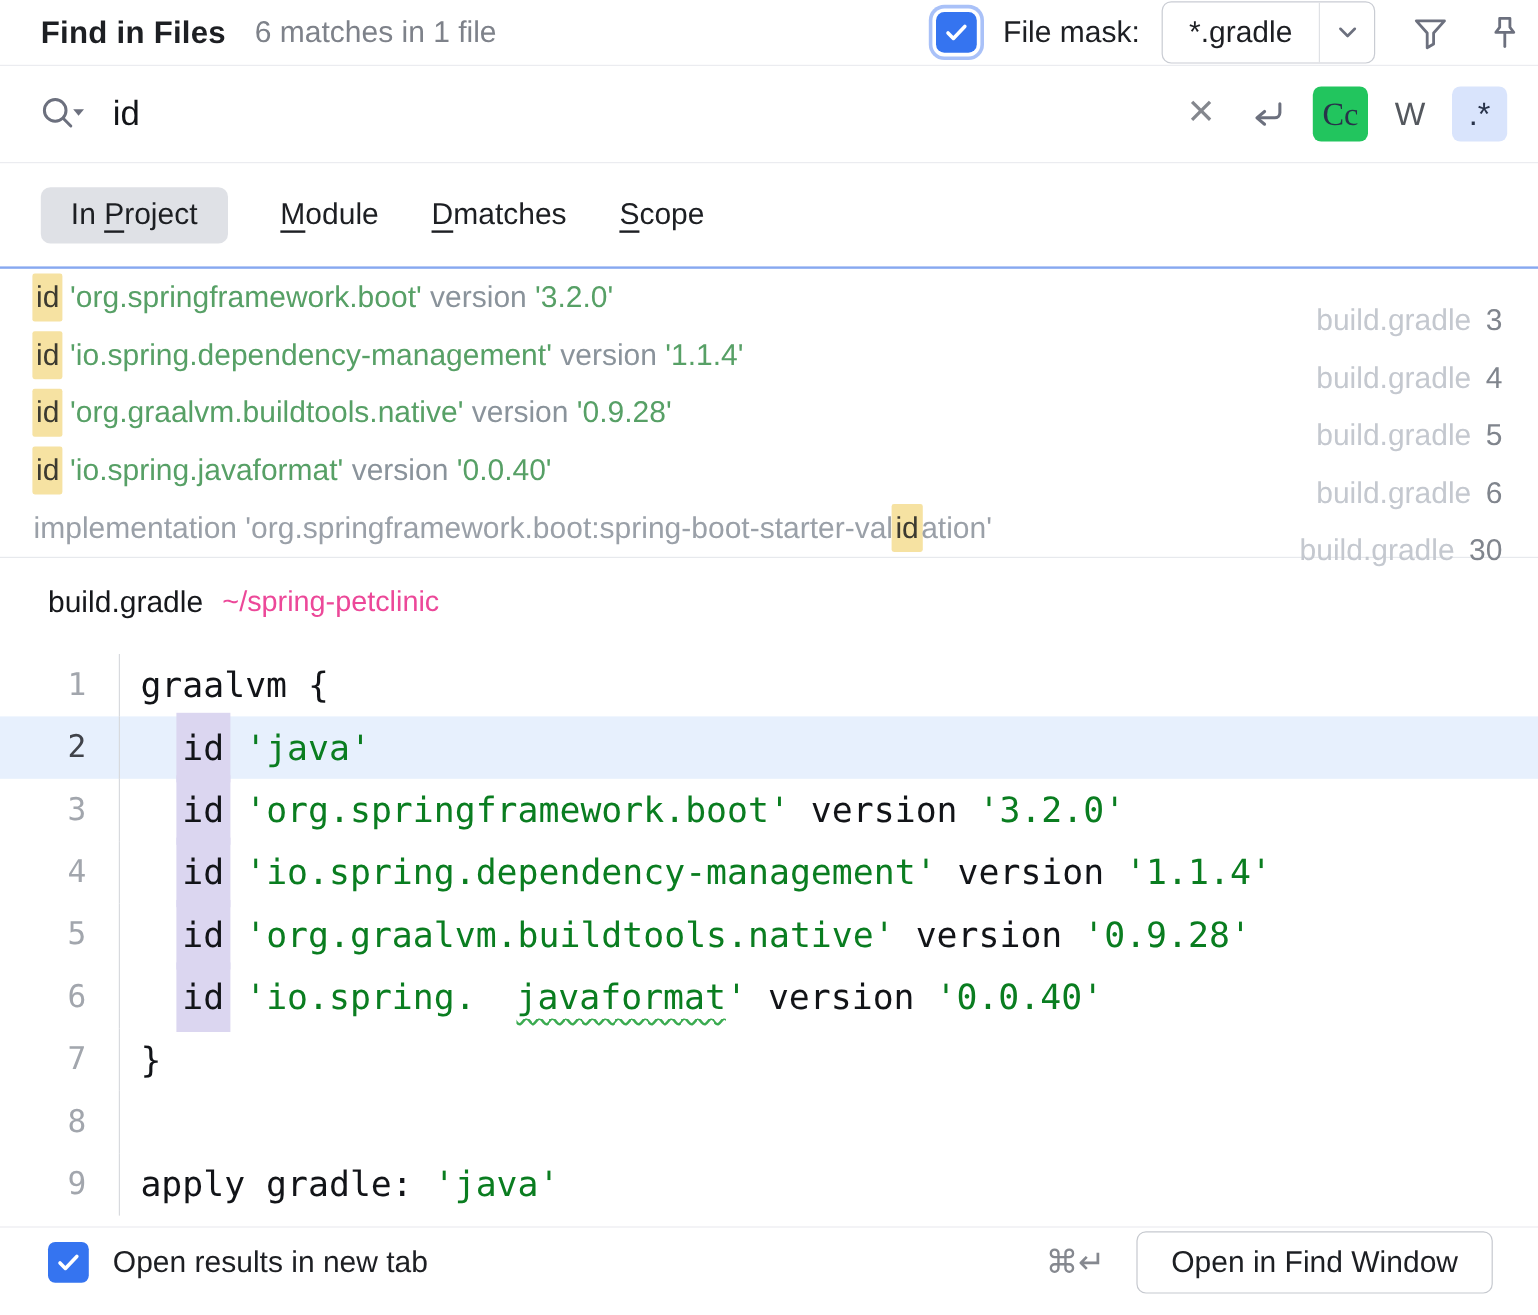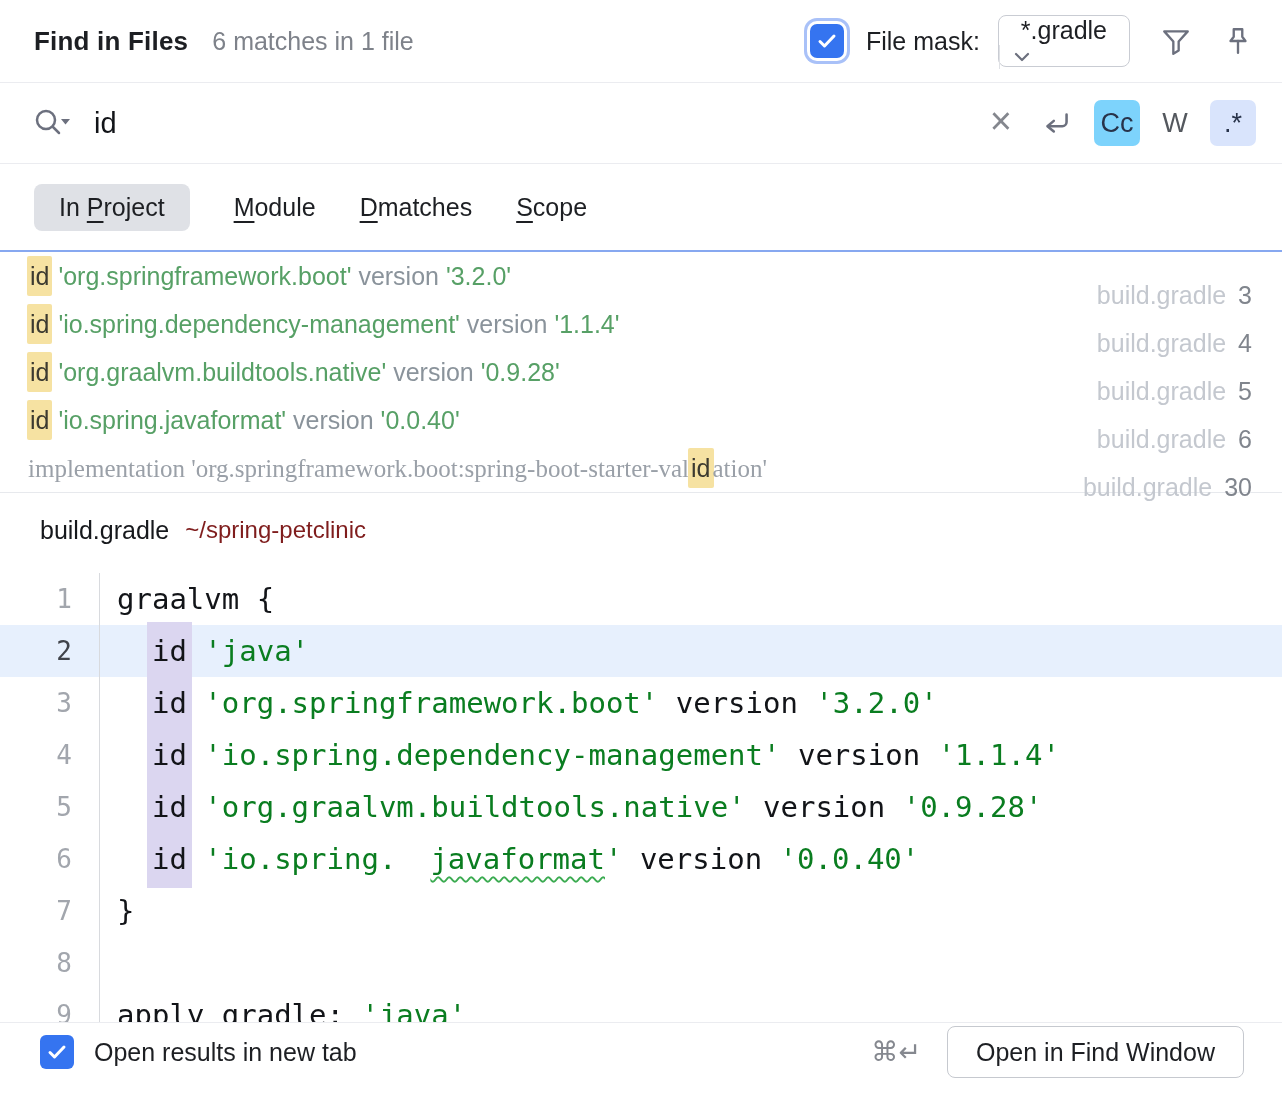--- a/index.html
+++ b/index.html
@@ -4,66 +4,66 @@
 <style>
   * { box-sizing: border-box; }
   html,body { margin:0; padding:0; }
   body {
     width:1282px; height:1096px; overflow:hidden; background:#ffffff;
     font-family:"Liberation Sans","DejaVu Sans",sans-serif; color:#1d1f23;
   }
   .app { display:flex; flex-direction:column; width:1282px; height:1096px; background:#fff; }
 
   
-  .titlebar { height:83px; flex:none; display:flex; align-items:center; padding:0 28px 0 34px; border-bottom:1px solid #ebecf0; }
+  .titlebar { height:55px; flex:none; display:flex; align-items:center; padding:0 12px 0 34px; border-bottom:1px solid #ebecf0; }
   .title { font-size:26px; font-weight:700; letter-spacing:.2px; }
   .summary { font-size:25px; color:#7e828a; margin-left:24px; }
   .mask-group { margin-left:auto; display:flex; align-items:center; }
   .cb { width:34px; height:34px; border-radius:6px; background:#3574f0; display:inline-flex; align-items:center; justify-content:center; flex:none; cursor:pointer; }
   .cb-focus { box-shadow:0 0 0 3px #ffffff, 0 0 0 6px #a9c1f8; border-radius:7px; }
   .mask-label { font-size:25px; margin:0 18px 0 22px; }
-  .combo { height:52px; border:1px solid #c9ccd3; border-radius:8px; display:flex; align-items:stretch; background:#fff; cursor:pointer;flex-direction:column; }
+  .combo { height:52px; border:1px solid #c9ccd3; border-radius:8px; display:flex; align-items:stretch; background:#fff; cursor:pointer; }
   .combo-value { font-size:25px; padding:0 22px; display:flex; align-items:center; }
   .combo-arrow { width:46px; border-left:1px solid #dfe1e5; display:flex; align-items:center; justify-content:center; }
   .icon-btn { margin-left:30px; display:inline-flex; align-items:center; cursor:pointer; }
 
   
   .search-row { height:81px; flex:none; border-bottom:1px solid #ebecf0; display:flex; align-items:center; padding:0 26px 0 30px; }
   .search-icon-wrap { display:inline-flex; }
   .query { font-size:29px; margin-left:20px; color:#121418; flex:1; white-space:pre; cursor:text; }
   .search-actions { display:flex; align-items:center; gap:12px; }
   .clear-x { font-size:38px; color:#84878e; line-height:1; padding:0 8px 4px 0; cursor:pointer; }
   .newline { padding:0 8px; cursor:pointer; display:inline-flex; }
   .toggle { min-width:46px; height:46px; border-radius:7px; display:inline-flex; align-items:center; justify-content:center; font-size:27px; color:#54585e; padding:0 5px; cursor:pointer; }
-  .toggle.on-strong { background:#7dd3fc; color:#28334a; }
+  .toggle.on-strong { background:#22c55e; color:#28334a;font-family:Liberation Serif, serif; }
   .toggle.on-soft { background:#d9e4fc; color:#28334a; }
 
   
   .tabs { height:86px; flex:none; display:flex; align-items:center; padding:0 34px; gap:44px; font-size:25px; }
   .tab { cursor:pointer; color:#1d1f23; white-space:pre; }
   .tab .u { text-decoration:underline; text-underline-offset:5px; text-decoration-thickness:2px; }
   .tab.active { background:#dfe1e6; border-radius:8px; padding:9px 25px; }
 
   
   .results { flex:none; border-top:2px solid #87a8f0; border-bottom:1px solid #e7e9ed; background:#fff; }
   .res-row { height:48px; display:flex; align-items:center; padding:0 30px 0 28px; font-size:25px; cursor:pointer; }
   .res-text { white-space:pre; }
   .res-text .str { color:#57a066; }
   .res-text .kw { color:#8a939b; }
   .res-text .plain { color:#57a066; }
-  .res-text .dim { color:#9aa0a8;font-family:Liberation Serif, serif; }
+  .res-text .dim { color:#9aa0a8; }
   .match { background:#f6e2a2; color:#3c3a30; padding:6px 3px; margin:0 -1px; border-radius:2px; }
   .res-loc { margin-left:auto; white-space:pre; flex:none;margin-top:39px; }
   .res-file { color:#c4c8cf; }
   .res-line { color:#80858d; margin-left:12px; }
 
   
   .file-header { height:74px; flex:none; display:flex; align-items:center; padding:0 40px; }
   .fh-name { font-size:25px; color:#16181c; }
-  .fh-path { font-size:24px; color:#7f1d1d; margin-left:16px; }
+  .fh-path { font-size:24px; color:#ec4899; margin-left:16px; }
 
   
   .editor { flex:1; overflow:hidden; padding-top:6px; font-family:"DejaVu Sans Mono","Liberation Mono",monospace; }
   .ed-row { display:flex; height:52px; cursor:text; }
   .ed-row.current { background:#e7f0fd; }
   .ed-num { width:100px; flex:none; padding-right:27px; font-size:26px; color:#a2a6ad; display:flex; align-items:center; justify-content:flex-end; border-right:1px solid #d8dade; }
   .ed-row.current .ed-num { color:#40434a; }
   .ed-code { white-space:pre; font-size:29px; line-height:52px; padding-left:17px; color:#121418; }
   .ed-code .code { color:#121418; }
   .ed-code .str { color:#0a7d20; }

